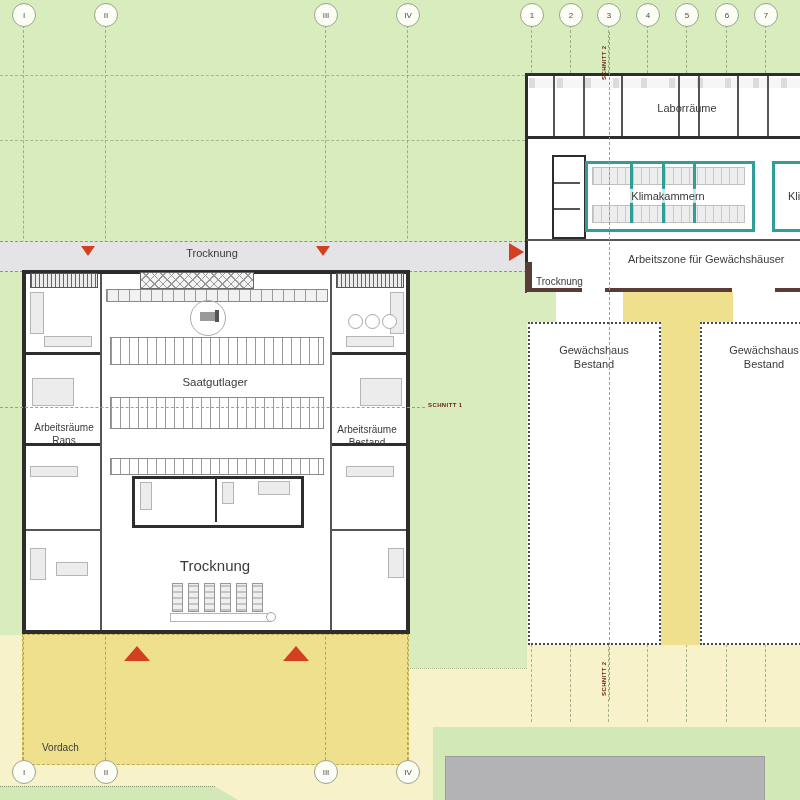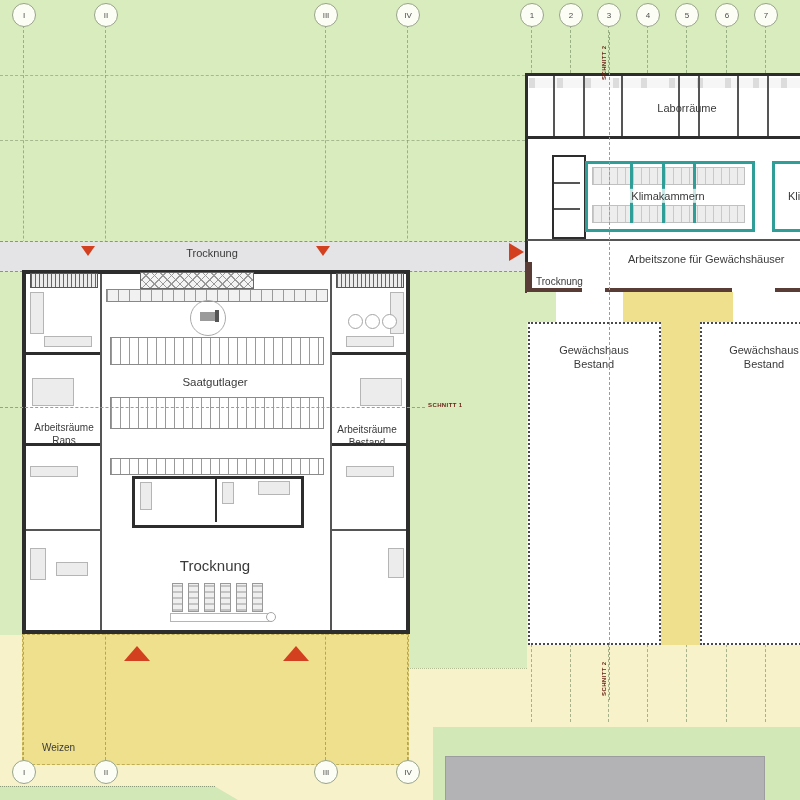--- a/index.html
+++ b/index.html
@@ -137,21 +137,21 @@
   <div class="lbl" style="left:215px;top:382px;font-size:11.5px">Saatgutlager</div>
   <div class="lbl" style="left:64px;top:434px;font-size:10px">
     <span>Arbeitsräume</span>
     <span>Raps</span>
   </div>
   <div class="lbl" style="left:367px;top:436px;font-size:10px">
     <span>Arbeitsräume</span>
     <span>Bestand</span>
   </div>
   <div class="lbl" style="left:215px;top:566px;font-size:15px">Trocknung</div>
-  <div class="lbl-left" style="left:42px;top:747px;font-size:10px">Weizen</div>
+  <div class="lbl-left" style="left:42px;top:747px;font-size:10px">Vordach</div>
 
   <div class="abs" style="left:527px;top:75px;width:280px;height:217px;background:#fff"></div>
   <div class="wall" style="left:525px;top:73px;width:282px;height:3px"></div>
   <div class="wall" style="left:525px;top:136px;width:282px;height:3px"></div>
   <div class="wall" style="left:525px;top:73px;width:3px;height:191px"></div>
   <div class="thinwall" style="left:527px;top:239px;width:280px;height:2px"></div>
 
   <div class="abs" style="left:529px;top:78px;width:271px;height:10px;background:repeating-linear-gradient(90deg,#dcdcdc 0 6px,#f6f6f6 6px 28px)"></div>
   <div class="thinwall" style="left:553px;top:76px;width:2px;height:60px"></div>
   <div class="thinwall" style="left:583px;top:76px;width:2px;height:60px"></div>

